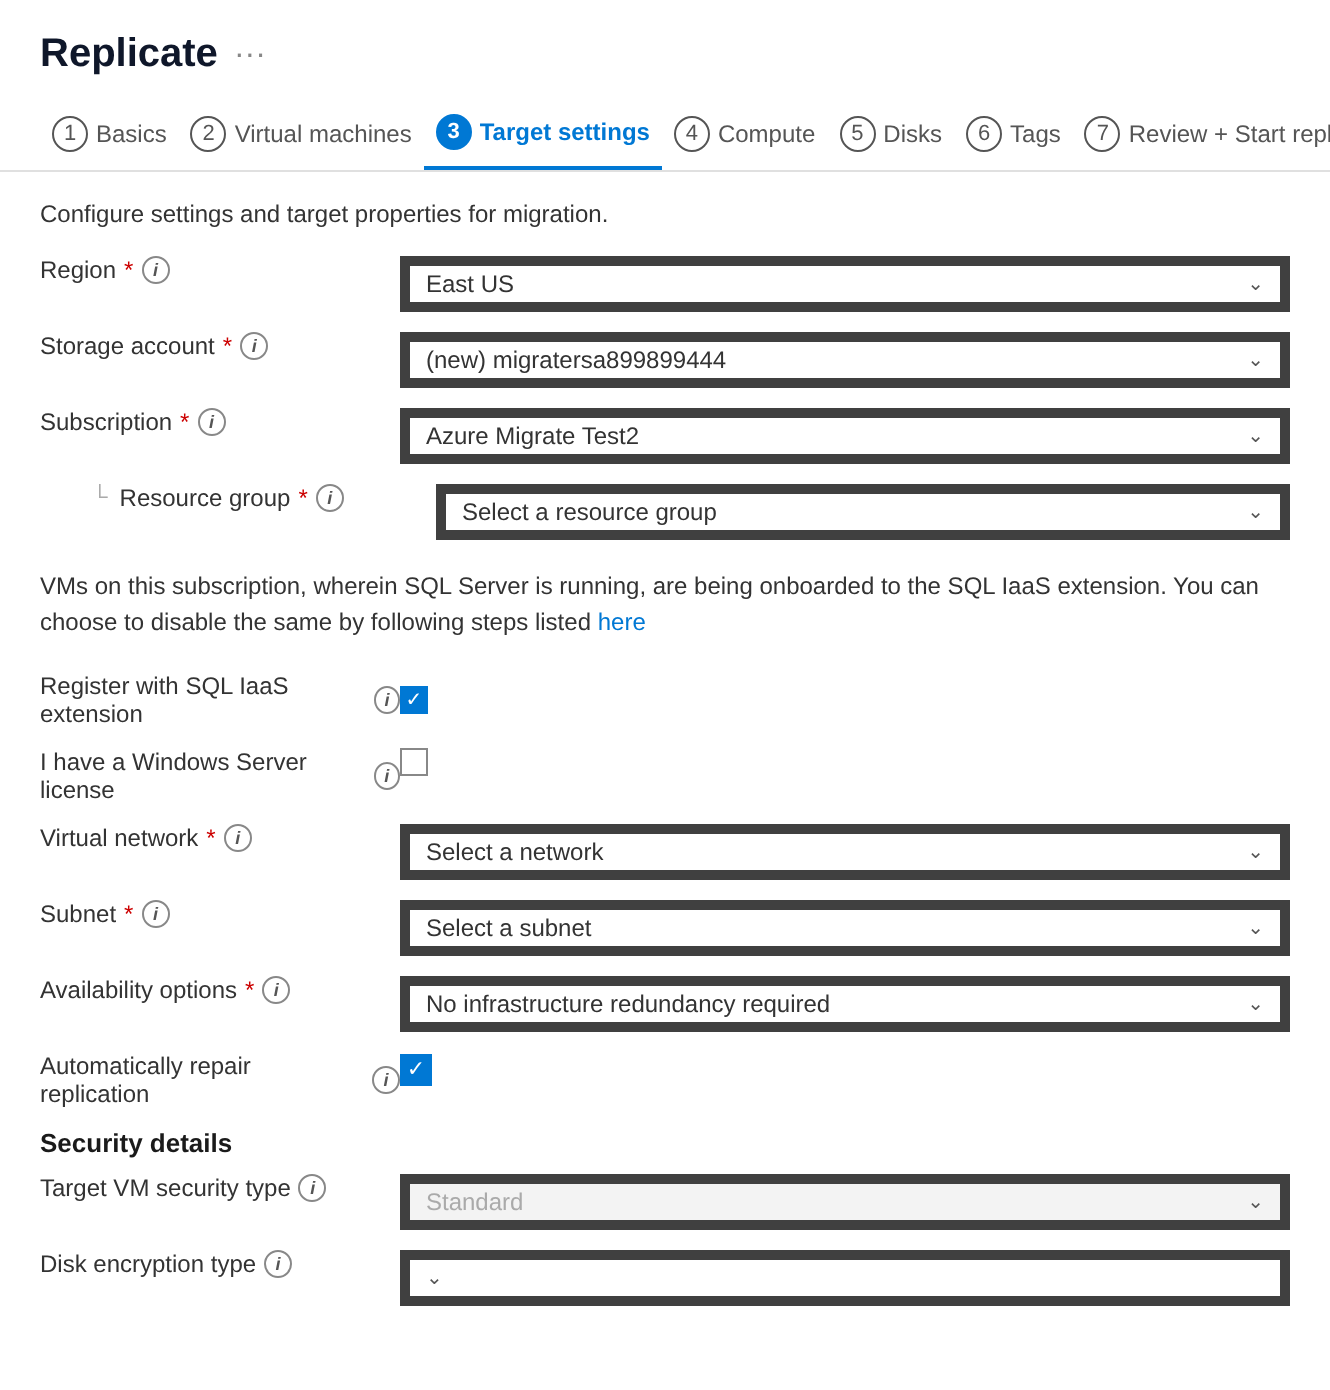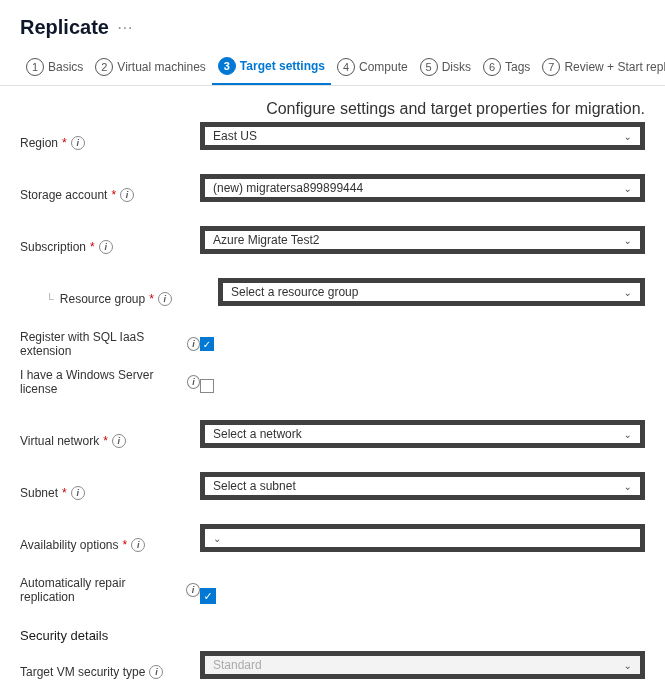--- a/index.html
+++ b/index.html
@@ -63,29 +63,28 @@
     }
     .wizard-step.active .step-num {
       background: #0078d4;
       color: #fff;
       border-color: #0078d4;
     }
     .content {
       padding: 14px 20px;
     }
     .section-desc {
-      font-size: 16px;
-      color: #333;
-      margin-bottom: 4px;
-      text-align: right;
+      font-size: 12px;
+      color: #333;
+      margin-bottom: 14px;
     }
     .form-row {
       display: flex;
-      align-items: flex-end;
-      margin-bottom: 24px;
+      align-items: flex-start;
+      margin-bottom: 10px;
       min-height: 28px;
     }
     .form-row.indented {
       padding-left: 18px;
     }
     .form-label {
       width: 180px;
       min-width: 180px;
       font-size: 12px;
       color: #333;
@@ -186,21 +185,21 @@
       font-size: 11px;
     }
     .hybrid-info {
       font-size: 12px;
       color: #333;
       margin-bottom: 10px;
       line-height: 1.5;
     }
     .section-title {
       font-size: 13px;
-      font-weight: 400;
+      font-weight: 700;
       color: #1a1a1a;
       margin-bottom: 8px;
       margin-top: 4px;
     }
     .register-row {
       display: flex;
       align-items: center;
       margin-bottom: 10px;
       min-height: 24px;
     }
@@ -307,20 +306,24 @@
       <span class="info-icon">i</span>
     </div>
     <div class="form-control">
       <div class="select-box">
         <span>Select a resource group</span>
         <span class="chevron">⌄</span>
       </div>
     </div>
   </div>
 
+  <div class="info-block">
+    <span>VMs on this subscription, wherein SQL Server is running, are being onboarded to the SQL IaaS extension. You can choose to disable the same by following steps listed</span>
+    <a href="#">here</a>
+  </div>
 
   <div class="register-row">
     <div class="register-label">
       <span>Register with SQL IaaS extension</span>
       <span class="info-icon">i</span>
     </div>
     <div style="display:flex;align-items:center;">
       <div class="checkbox checked"></div>
     </div>
   </div>
@@ -365,20 +368,21 @@
   </div>
 
   <div class="form-row">
     <div class="form-label">
       <span>Availability options</span>
       <span class="required">*</span>
       <span class="info-icon">i</span>
     </div>
     <div class="form-control">
       <div class="select-box">
+        <span>No infrastructure redundancy required</span>
         <span class="chevron">⌄</span>
       </div>
     </div>
   </div>
 
   <div class="form-row">
     <div class="form-label">
       <span>Automatically repair replication</span>
       <span class="info-icon">i</span>
     </div>

